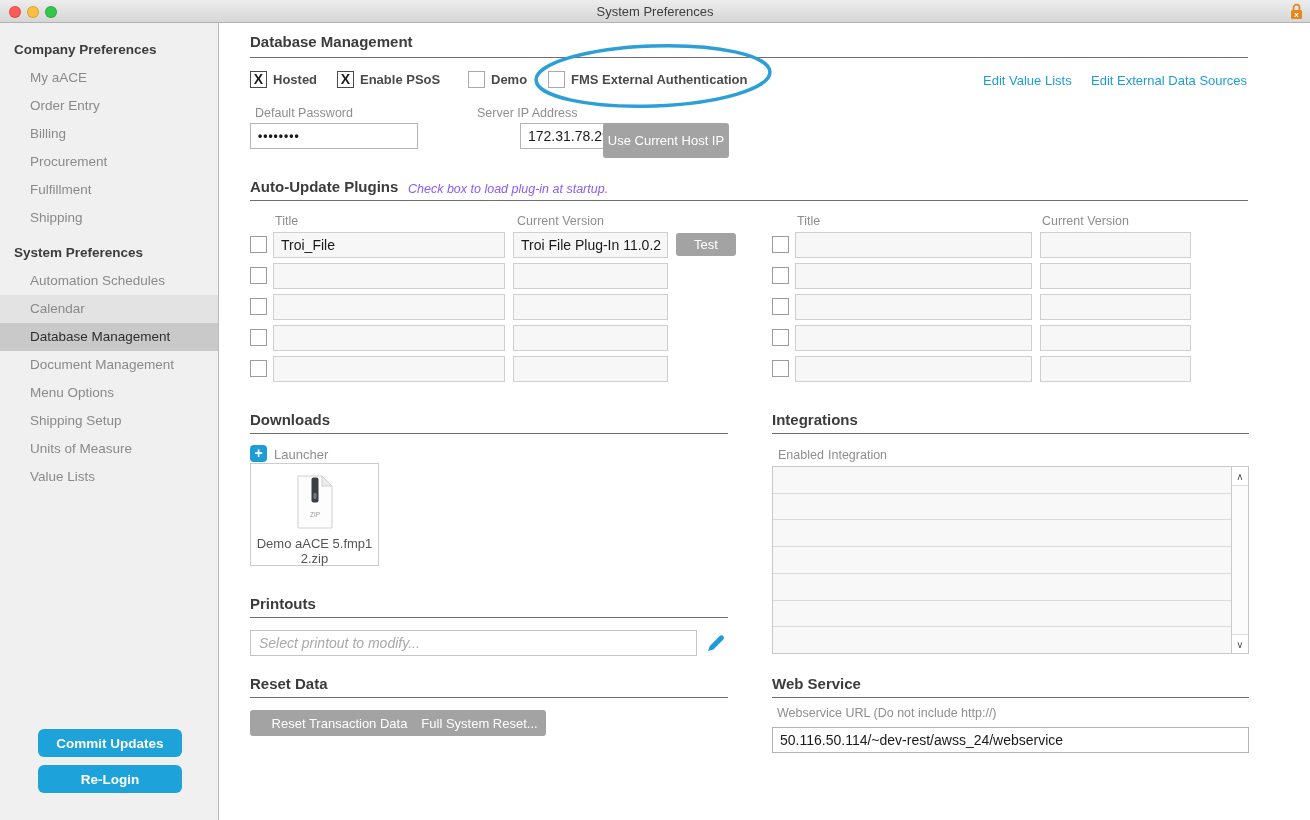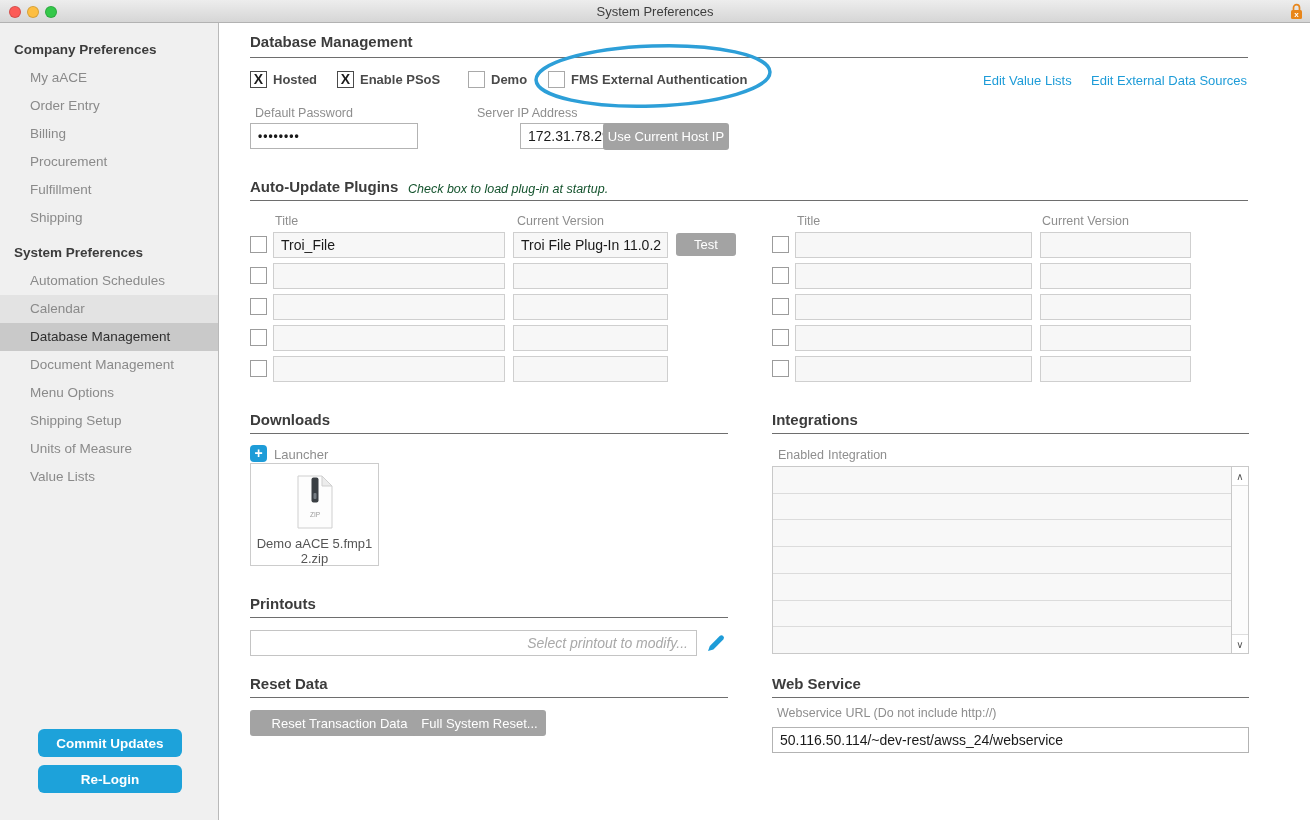--- a/index.html
+++ b/index.html
@@ -46,21 +46,21 @@
   .cb.checked .box { border: 1.5px solid #4a4a4a; }
   .cb .cb-label { margin-left: 6px; font-size: 13px; font-weight: bold; color: #4a4a4a; white-space: nowrap; }
 
   .link { position: absolute; top: 73px; font-size: 13px; color: #1e9cd8; cursor: pointer; white-space: nowrap; }
 
   .tbox { position: absolute; height: 26px; border: 1px solid #b3b3b3; background: #ffffff;
     font-family: "Liberation Sans", sans-serif; font-size: 14px; color: #1a1a1a; padding: 0 7px; }
   .gray-btn { position: absolute; border: none; border-radius: 3px; background: #a3a3a3;
     color: #ffffff; font-size: 13px; font-family: "Liberation Sans", sans-serif; cursor: pointer; }
 
-  .note { position: absolute; font-size: 12.5px; font-style: italic; color: #14532d; }
+  .note { position: absolute; font-size: 12.5px; font-style: italic; color: #8b5cf6; }
 
   
   .plug-row { position: absolute; height: 26px; }
   .plug-row .pcb { position: absolute; left: 0; top: 4px; width: 17px; height: 17px;
     background: #ffffff; border: 1px solid #9c9c9c; cursor: pointer; }
   .pfield { position: absolute; top: 0; height: 26px; background: #f7f7f7;
     border: 1px solid #cfcfcf; font-size: 14px; color: #1a1a1a; line-height: 24px; padding: 0 7px;
     white-space: nowrap; overflow: hidden; }
   .pl-left .pf-title   { left: 23px;  width: 232px; }
   .pl-left .pf-version { left: 263px; width: 155px; }
@@ -88,21 +88,21 @@
   .int-scroll { position: absolute; right: 0; top: 0; bottom: 0; width: 17px;
     background: #fcfcfc; border-left: 1px solid #c9c9c9; }
   .scroll-arrow { position: absolute; left: 0; right: 0; height: 19px; text-align: center;
     font-size: 10px; color: #555555; line-height: 19px; cursor: pointer; background: #ffffff; }
   .sa-up { top: 0; border-bottom: 1px solid #dddddd; }
   .sa-down { bottom: 0; border-top: 1px solid #dddddd; }
 
   
   .printout-input { position: absolute; left: 250px; top: 630px; width: 447px; height: 26px;
     border: 1px solid #c4c4c4; background: #ffffff; font-family: "Liberation Sans", sans-serif;
-    font-size: 14px; padding: 0 8px; color: #15803d; text-align: right; }
+    font-size: 14px; padding: 0 8px; color: #15803d; }
   .printout-input::placeholder { font-style: italic; color: #a9a9a9; }
   .pencil-wrap { position: absolute; left: 705px; top: 632px; cursor: pointer; }
 
   
   .annotation { position: absolute; left: 531px; top: 41px; pointer-events: none; }
 </style>
 </head>
 <body>
 
 <div id="window">
@@ -172,21 +172,21 @@
   </div>
 
   <div class="link" style="left:983px;">Edit Value Lists</div>
   <div class="link" style="left:1091px;">Edit External Data Sources</div>
 
   <div class="lbl" style="left:255px; top:106px;">Default Password</div>
   <input class="tbox" style="left: 250px; top: 123px; width: 168px; font-weight: bold; font-size: 12px; letter-spacing: 1px;" value="••••••••">
 
   <div class="lbl" style="left:477px; top:106px;">Server IP Address</div>
   <input class="tbox" style="left: 476px; top: 123px; width: 109px; margin-left: 44px;" value="172.31.78.29">
-  <button class="gray-btn" style="left:603px; top:123px; width:126px; height:27px;">Use Current Host IP</button>
+  <button class="gray-btn" style="left:603px; top:123px; width:126px; height:35px;">Use Current Host IP</button>
 
   <div class="h-section" style="left:250px; top:178px;">Auto-Update Plugins</div>
   <div class="note" style="left:408px; top:182px;">Check box to load plug-in at startup.</div>
   <div class="rule" style="left:250px; top:200px; width:998px;"></div>
 
   <div class="lbl" style="left:275px; top:214px;">Title</div>
   <div class="lbl" style="left:517px; top:214px;">Current Version</div>
   <div class="lbl" style="left:797px; top:214px;">Title</div>
   <div class="lbl" style="left:1042px; top:214px;">Current Version</div>
 

